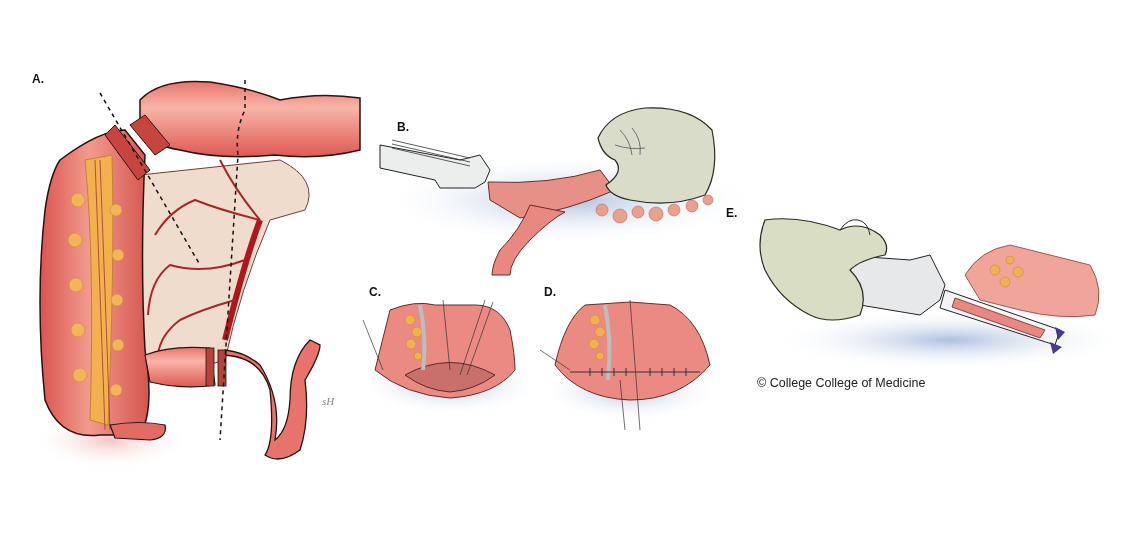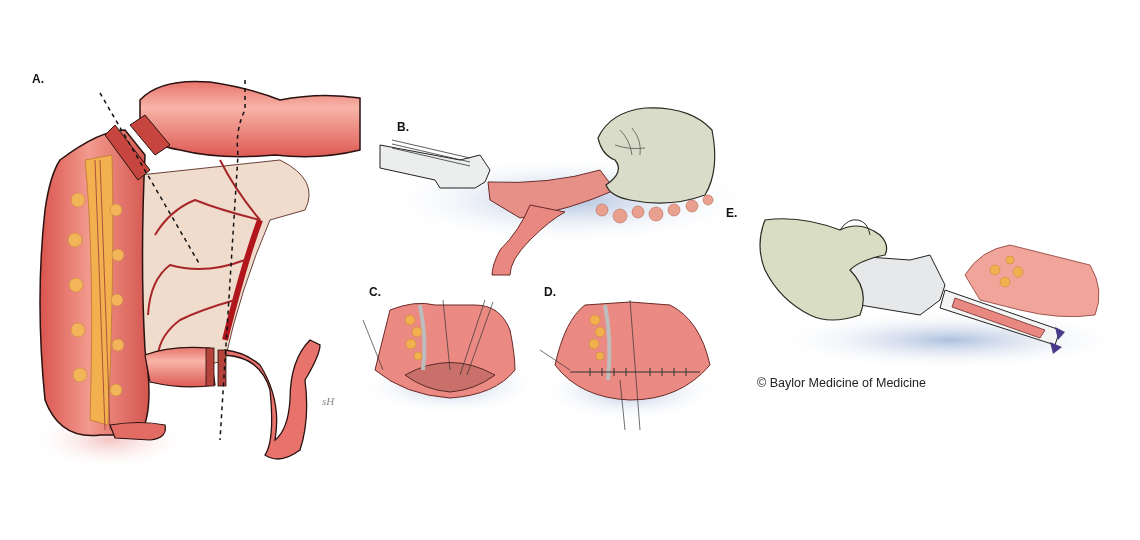--- a/index.html
+++ b/index.html
@@ -178,14 +178,14 @@
 
     <path d="M120 65 L190 70 L210 65 L225 95 L220 110 L200 125 L140 115 L115 95 Z" fill="#e6e8ea" stroke="#222" stroke-width="1"></path>
     <path d="M225 100 L340 140 L335 155 L220 118 Z" fill="#f4f4f4" stroke="#222" stroke-width="1"></path>
     <path d="M235 108 L325 140 L320 148 L232 117 Z" fill="#e88880" stroke="#6b2a28" stroke-width="0.8"></path>
     <path d="M335 137 L345 142 L338 150 Z" fill="#4a3a8a"></path>
     <path d="M330 152 L342 157 L333 164 Z" fill="#4a3a8a"></path>
 
     <path d="M45 30 Q80 25 120 40 Q140 30 160 45 Q170 55 165 65 Q140 70 130 80 Q150 100 140 125 Q110 135 90 125 Q60 110 45 80 Q35 55 45 30 Z" fill="#d9ddc4" stroke="#2b2b22" stroke-width="1.2"></path>
     <path d="M120 40 Q128 28 138 30 Q148 32 150 45" stroke="#2b2b22" stroke-width="1" fill="none"></path>
   </svg>
-  <span class="credit" style="left:37px;top:186px;">© Baylor Medicine of Medicine</span>
+  <span class="credit" style="left:37px;top:186px;">© College College of Medicine</span>
 </div>
 
 </body></html>

